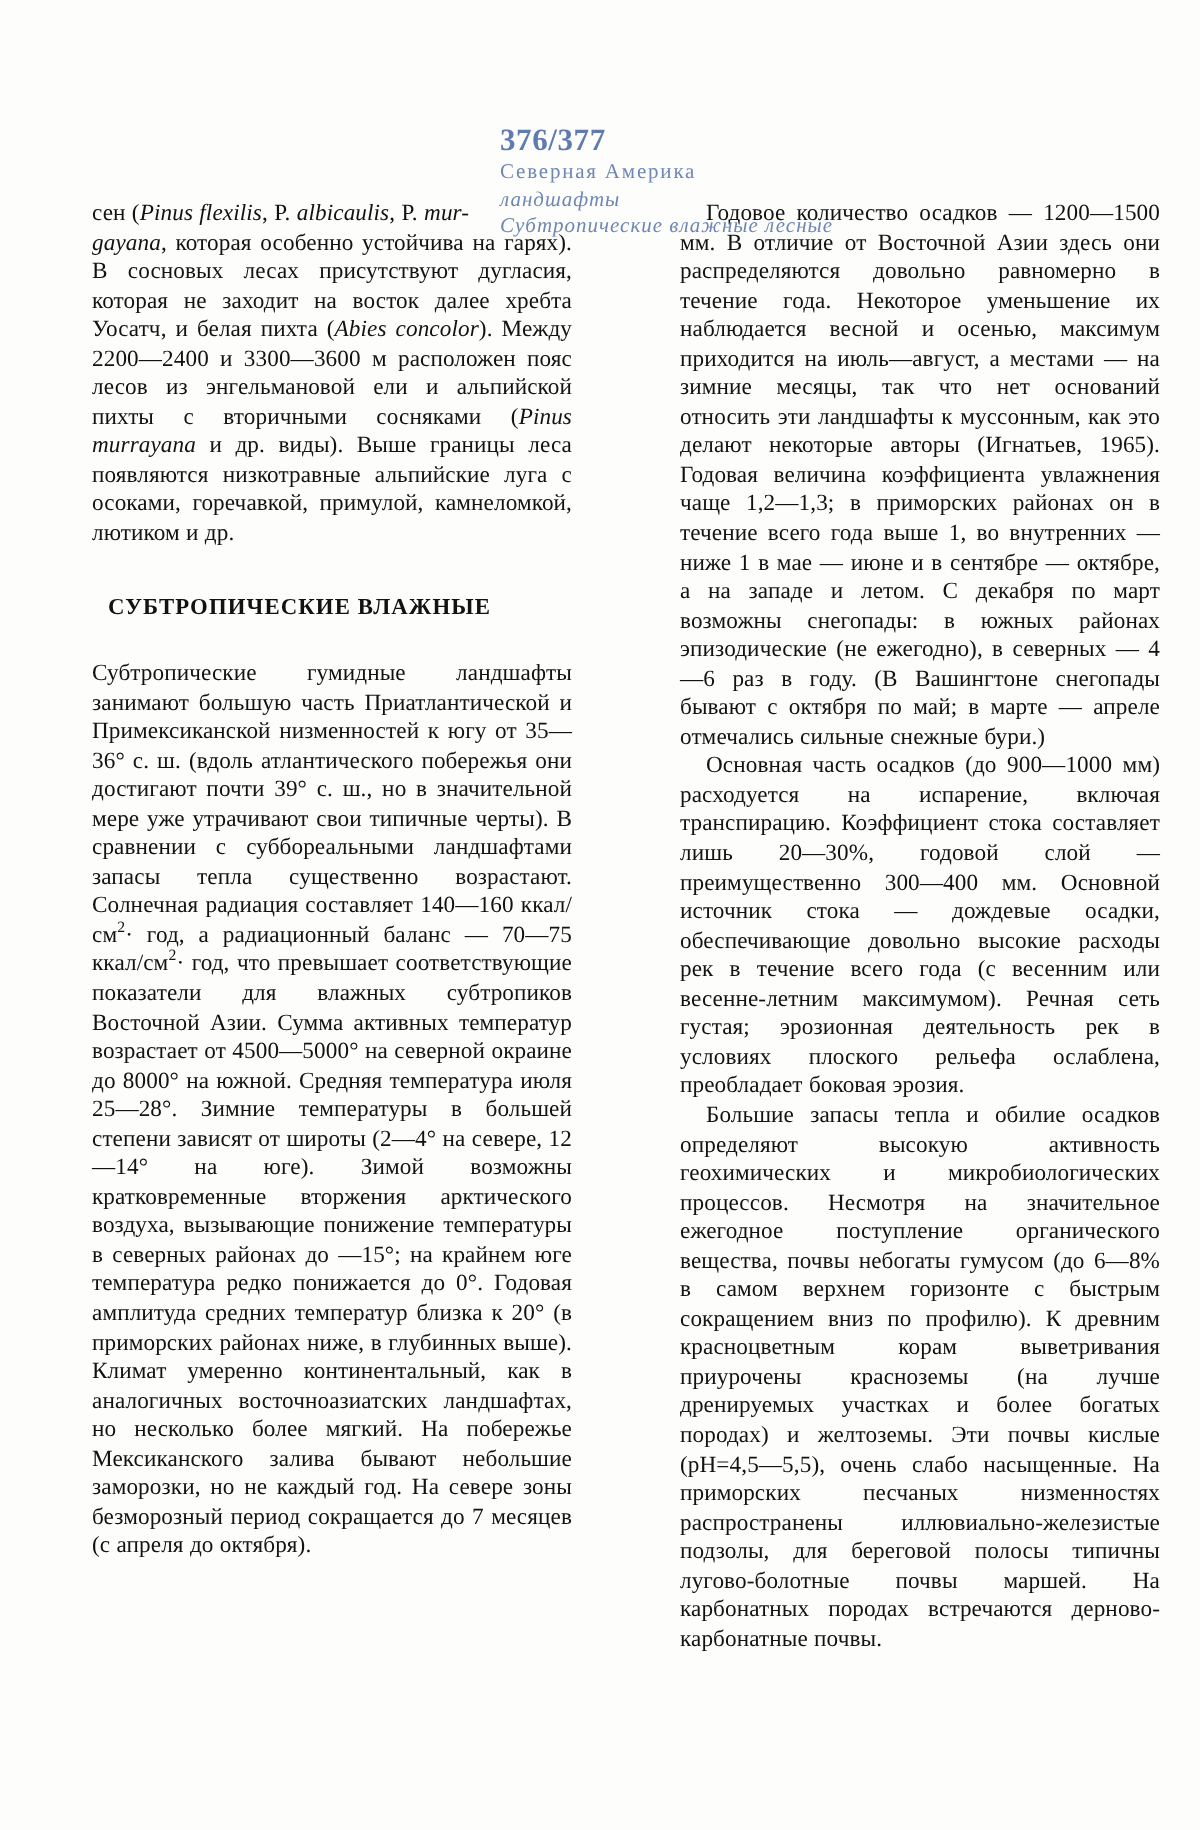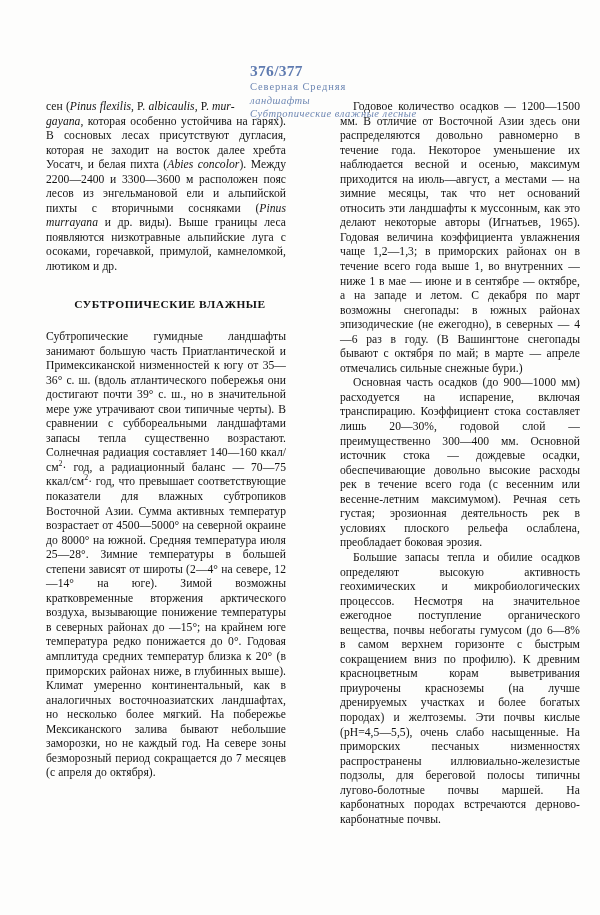--- a/index.html
+++ b/index.html
@@ -79,41 +79,41 @@
     word-spacing: 0.2px;
   }
   p.indent { text-indent: 13px; }
 
   h2.section-title {
     margin: 0;
     font-size: 11.4px;
     font-weight: bold;
     line-height: 14.4px;
     letter-spacing: 0.55px;
-    text-align: center;
+    text-align: left;
     text-indent: 8px;
   }
   .gap-before-title { height: 22px; }
   .gap-after-title  { height: 19px; }
 
   sup {
     font-size: 0.68em;
     vertical-align: super;
     line-height: 0;
   }
   .sci { font-style: italic; }
 </style>
 </head>
 <body>
 
 <div class="page">
 
   <div class="running-head">
     <div class="folio">376/377</div>
-    <div class="head-region">Северная Средняя</div>
+    <div class="head-region">Северная Америка</div>
     <div class="head-theme">ландшафты</div>
     <div class="head-theme">Субтропические влажные лесные</div>
   </div>
 
   <div class="columns">
 
     <div class="col col-left">
       <p class="body">сен (<i class="sci">Pinus flexilis</i>, P. <i class="sci">albicaulis</i>, P. <i class="sci">mur-<br>gayana</i>, которая особенно устойчива на гарях). В сосновых лесах присутствуют дугласия, которая не заходит на восток далее хребта Уосатч, и белая пихта (<i class="sci">Abies concolor</i>). Между 2200—2400 и 3300—3600 м расположен пояс лесов из энгельмановой ели и альпийской пихты с вторичными сосняками (<i class="sci">Pinus murrayana</i> и др. виды). Выше границы леса появляются низкотравные альпийские луга с осоками, горечавкой, примулой, камнеломкой, лютиком и др.</p>
 
       <div class="gap-before-title"></div>

